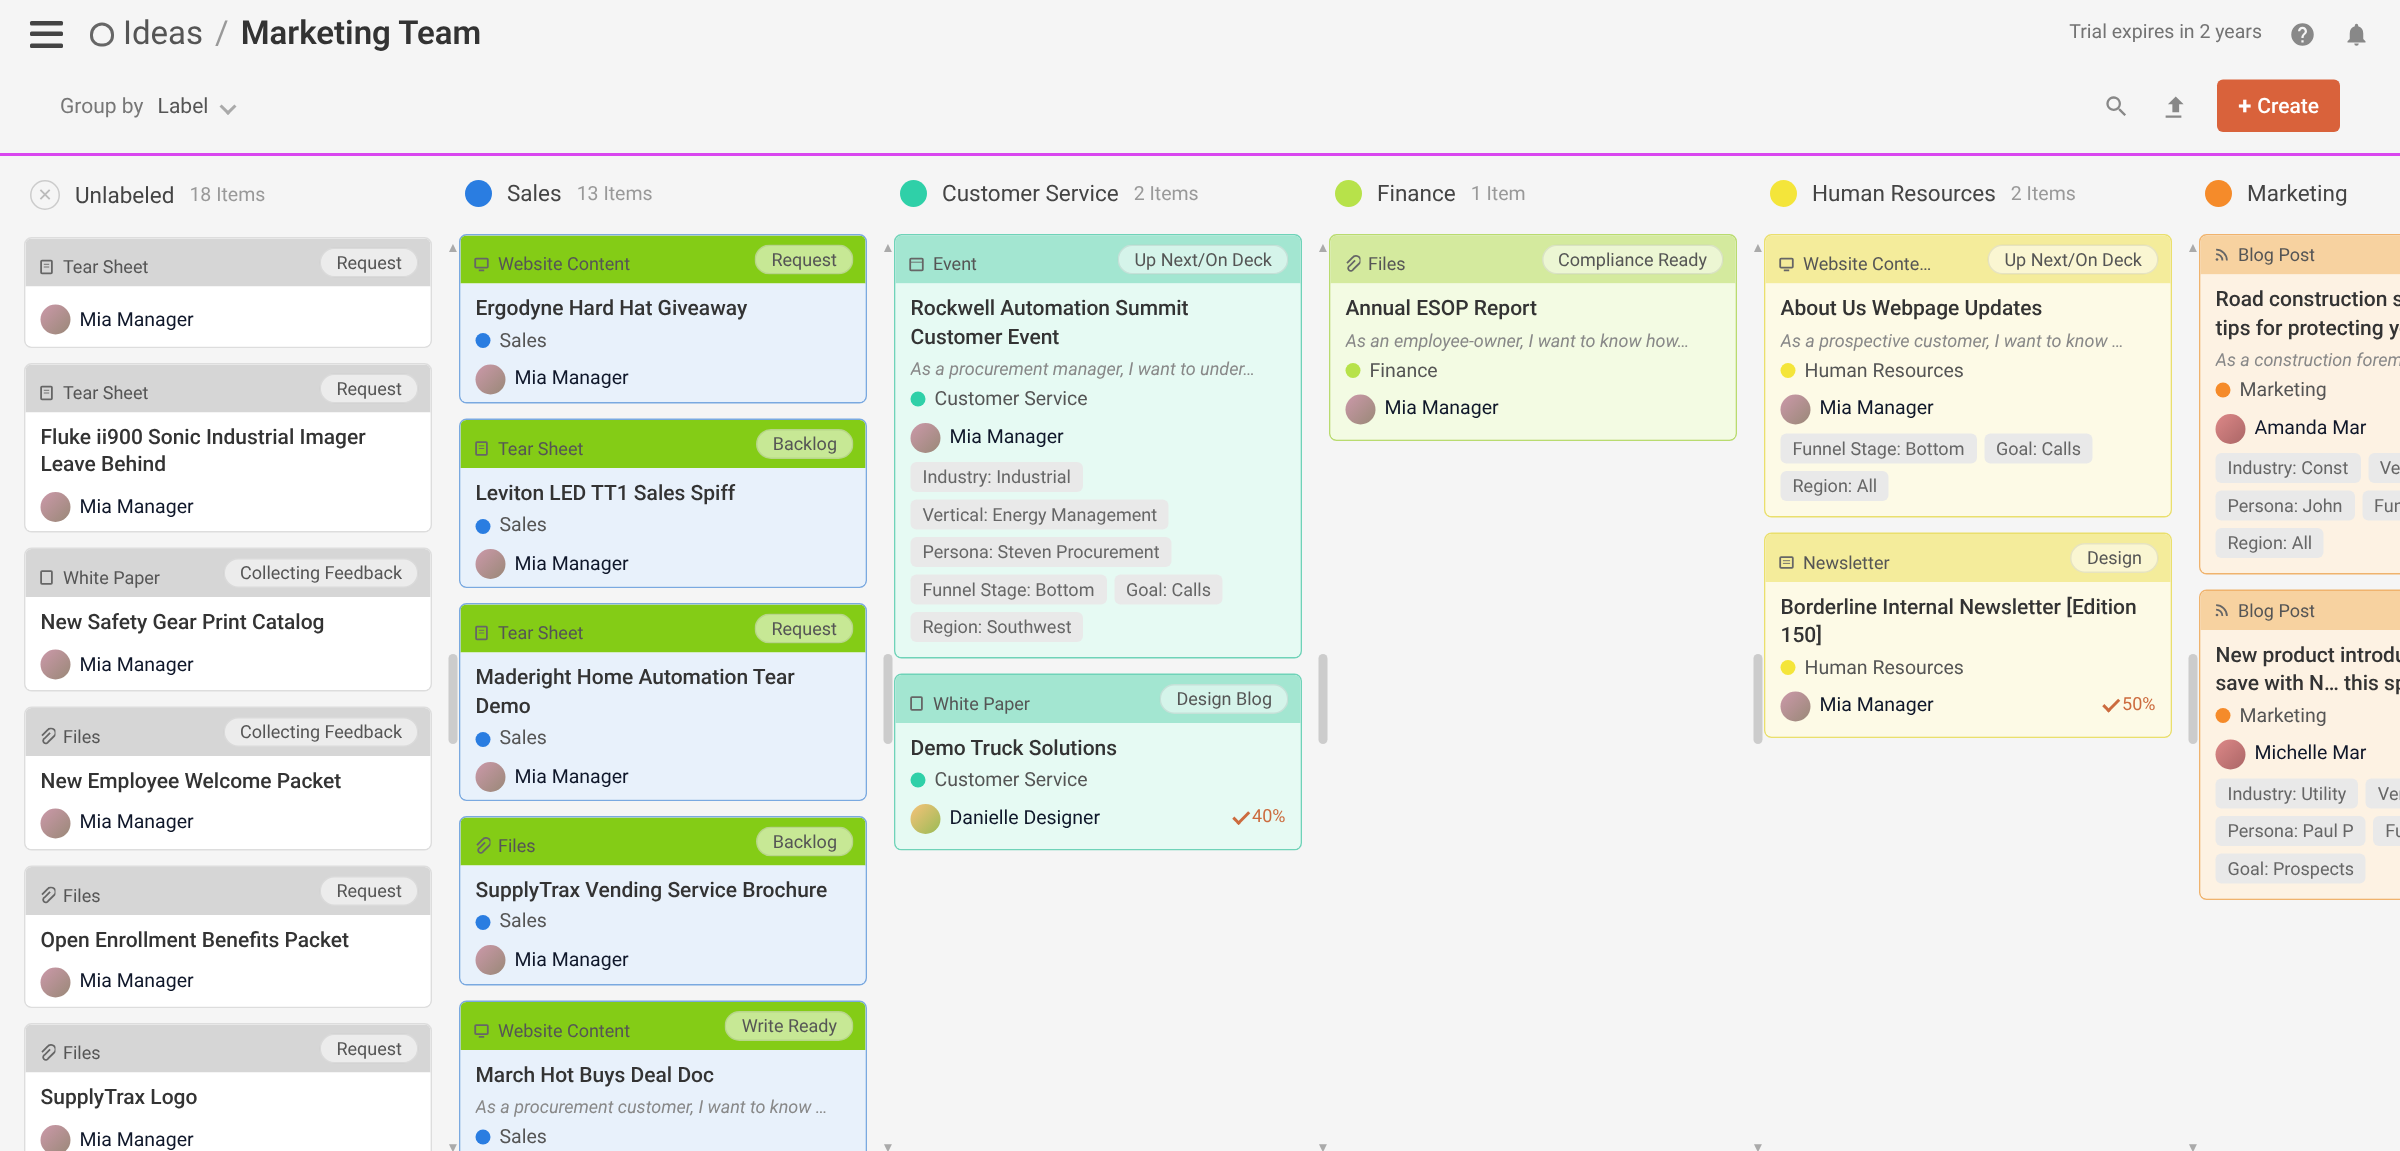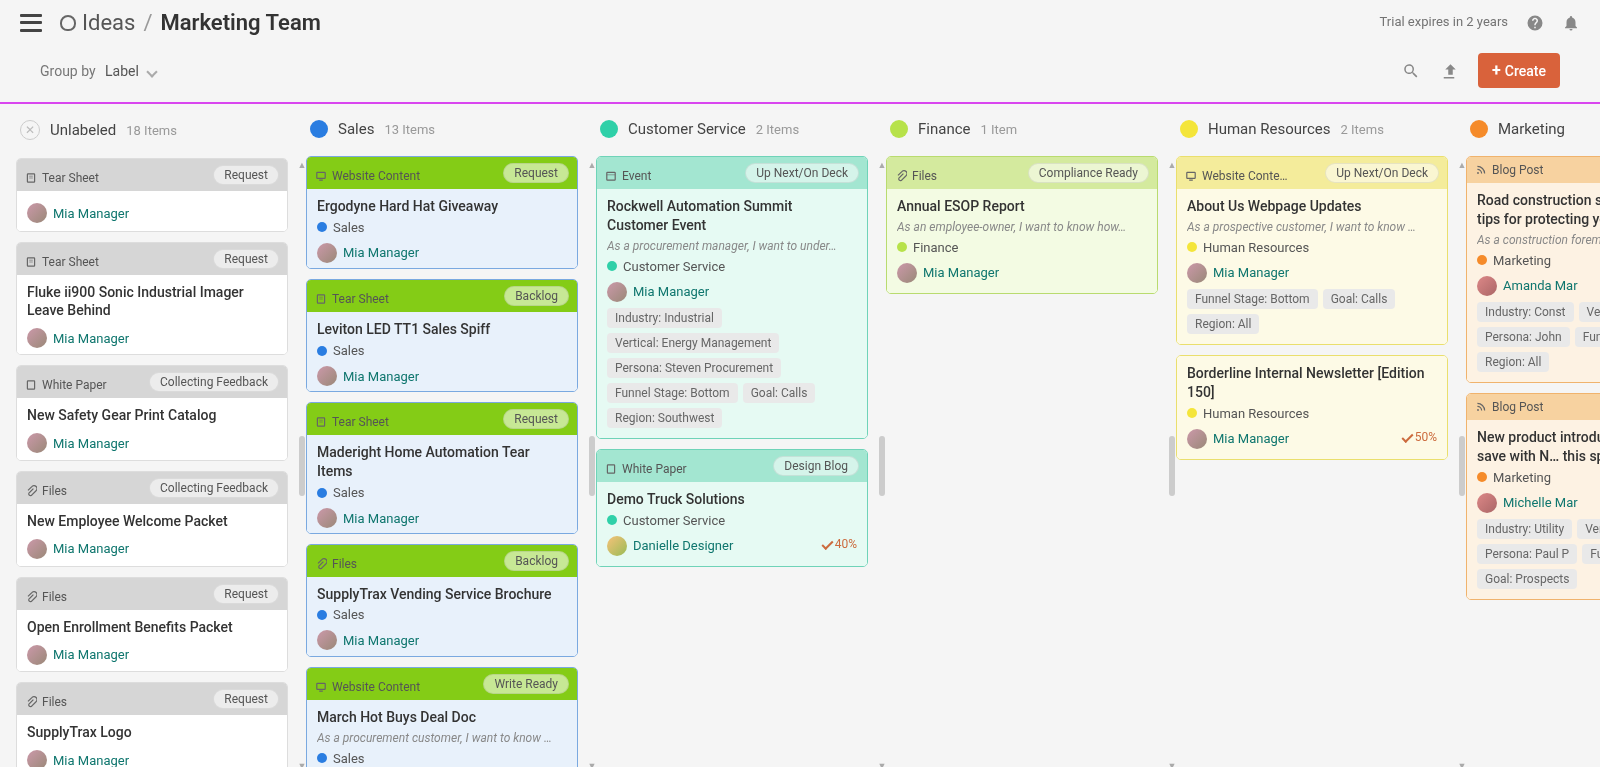--- a/index.html
+++ b/index.html
@@ -33,21 +33,21 @@
 .card{border-radius:5px;border:1px solid #ddd;overflow:hidden;background:#fff}
 .card-head{display:flex;align-items:flex-end;justify-content:space-between;padding:6px 8px;font-size:12px}
 .ch-left{display:flex;align-items:center;gap:5px;color:#555;overflow:hidden;white-space:nowrap;text-overflow:ellipsis}
 .type-ico{width:12px;height:12px;flex-shrink:0}
 .stage{background:rgba(255,255,255,.55);border:1px solid rgba(0,0,0,.08);border-radius:12px;padding:2px 10px;font-size:12px;color:#555;white-space:nowrap}
 .card-body{padding:8px 10px 10px;background:#fff}
 .card-title{font-size:14px;font-weight:500;color:#333;margin-bottom:4px;line-height:1.35}
 .card-desc{font-size:12px;color:#888;font-style:italic;margin-bottom:6px;white-space:nowrap;overflow:hidden;text-overflow:ellipsis}
 .label-line{display:flex;align-items:center;gap:6px;font-size:13px;color:#555;margin:4px 0}
 .sdot{width:10px;height:10px;border-radius:50%}
-.assignee{display:flex;align-items:center;gap:6px;font-size:13px;color:#0f766e;margin-top:4px}
+.assignee{display:flex;align-items:center;gap:6px;font-size:13px;color:#0f172a;margin-top:4px}
 .avatar{width:20px;height:20px;border-radius:50%;background:linear-gradient(135deg,#c9a 0%,#987 100%);flex-shrink:0}
 .avatar.d{background:linear-gradient(135deg,#f7c27a 0%,#9b5 100%)}
 .avatar.a{background:linear-gradient(135deg,#d88 0%,#a66 100%)}
 .tags{display:flex;flex-wrap:wrap;gap:5px;margin-top:6px}
 .tag{background:#e9e9e9;border-radius:4px;padding:3px 8px;font-size:12px;color:#666}
 .progress{margin-left:auto;color:#cc6b3e;font-size:12px;display:flex;align-items:center;gap:2px}
 .check{width:11px;height:6px;border-left:2px solid #cc6b3e;border-bottom:2px solid #cc6b3e;transform:rotate(-45deg)}
 .foot{display:flex;align-items:center;justify-content:space-between}
 
 .c-gray .card-head{background:#d6d6d6}
@@ -322,21 +322,21 @@
                 <svg class="type-ico" viewBox="0 0 20 20" style="color:#666">
                   <rect x="4" y="3" width="12" height="14" rx="1" fill="none" stroke="currentColor" stroke-width="2"></rect>
                   <line x1="7" y1="7" x2="13" y2="7" stroke="currentColor"></line>
                   <line x1="7" y1="10" x2="13" y2="10" stroke="currentColor"></line>
                 </svg>
                 <span>Tear Sheet</span>
               </span>
               <span class="stage">Request</span>
             </div>
             <div class="card-body">
-              <div class="card-title">Maderight Home Automation Tear Items</div>
+              <div class="card-title">Maderight Home Automation Tear Demo</div>
               <div class="label-line">
                 <span class="sdot" style="background:#2a7de1"></span>
                 <span>Sales</span>
               </div>
               <div class="foot">
                 <div class="assignee">
                   <span class="avatar "></span>
                   <span>Mia Manager</span>
                 </div>
               </div>
@@ -543,20 +543,31 @@
                 </div>
               </div>
               <div class="tags">
                 <span class="tag">Funnel Stage: Bottom</span>
                 <span class="tag">Goal: Calls</span>
                 <span class="tag">Region: All</span>
               </div>
             </div>
           </div>
           <div class="card">
+            <div class="card-head">
+              <span class="ch-left">
+                <svg class="type-ico" viewBox="0 0 20 20" style="color:#666">
+                  <rect x="3" y="4" width="14" height="12" rx="1" fill="none" stroke="currentColor" stroke-width="2"></rect>
+                  <line x1="6" y1="8" x2="14" y2="8" stroke="currentColor"></line>
+                  <line x1="6" y1="11" x2="14" y2="11" stroke="currentColor"></line>
+                </svg>
+                <span>Newsletter</span>
+              </span>
+              <span class="stage">Design</span>
+            </div>
             <div class="card-body">
               <div class="card-title">Borderline Internal Newsletter [Edition 150]</div>
               <div class="label-line">
                 <span class="sdot" style="background:#f4e53a"></span>
                 <span>Human Resources</span>
               </div>
               <div class="foot">
                 <div class="assignee">
                   <span class="avatar "></span>
                   <span>Mia Manager</span>

